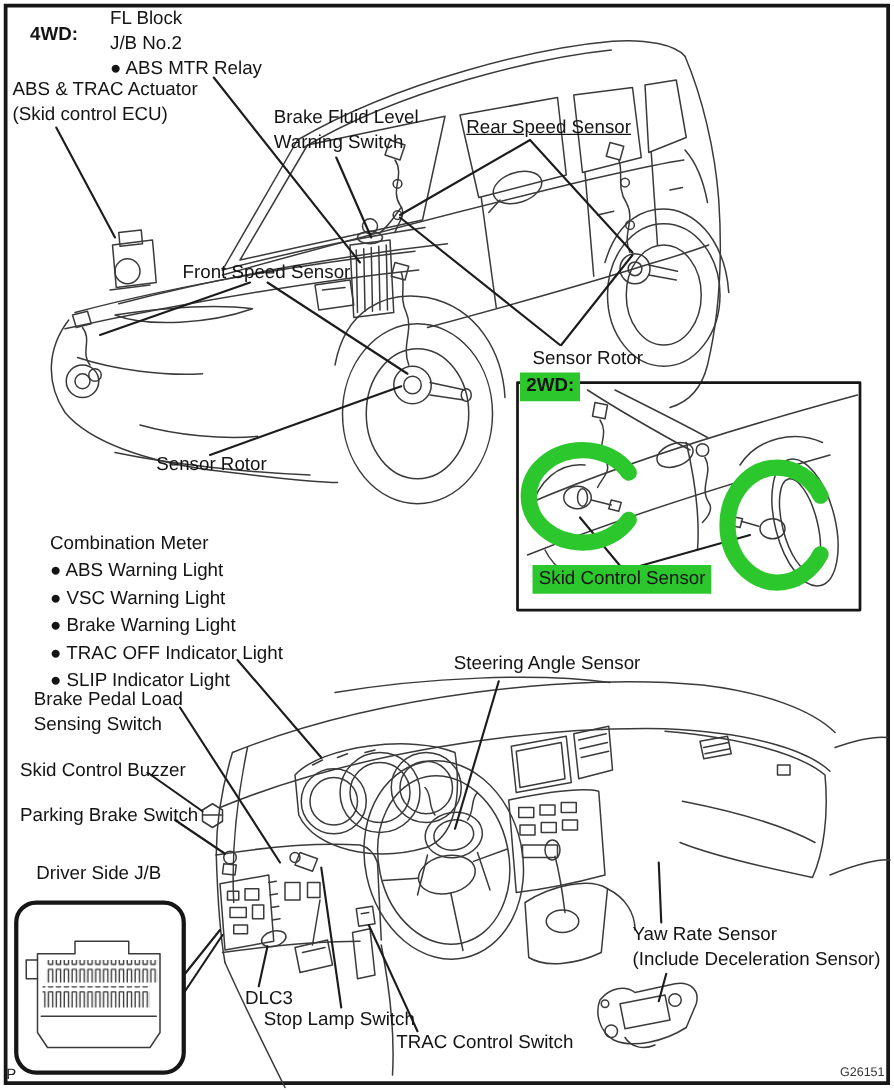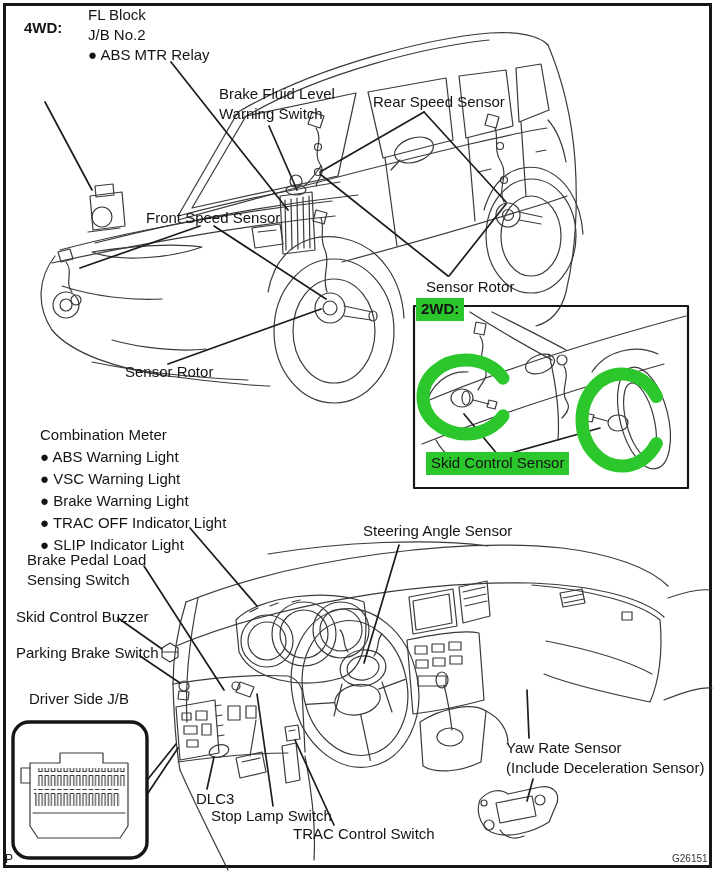--- a/index.html
+++ b/index.html
@@ -291,27 +291,31 @@
   </svg>
 
   <div class="lbl bold" style="left:24px;top:18px;">4WD:</div>
 
   <div class="lbl" style="left:88px;top:5px;">
     <div>FL Block</div>
     <div>J/B No.2</div>
     <div>● ABS MTR Relay</div>
   </div>
 
+  <div class="lbl" style="left:10px;top:62px;">
+    <div>ABS &amp; TRAC Actuator</div>
+    <div>(Skid control ECU)</div>
+  </div>
 
   <div class="lbl" style="left:219px;top:84px;">
     <div>Brake Fluid Level</div>
     <div>Warning Switch</div>
   </div>
 
-  <div class="lbl" style="left:373px;top:92px;">Rear Speed Sensor</div>
+  <div class="lbl" style="left:373px;top:92px;text-decoration:underline;">Rear Speed Sensor</div>
 
   <div class="lbl" style="left:146px;top:208px;">Front Speed Sensor</div>
 
   <div class="lbl" style="left:426px;top:277px;">Sensor Rotor</div>
 
   <div class="lbl" style="left:125px;top:362px;">Sensor Rotor</div>
 
   <div class="lbl" style="left:416px;top:298px;">
     <span class="hl bold">2WD:</span>
   </div>
@@ -337,21 +341,21 @@
   <div class="lbl" style="left:16px;top:607px;">Skid Control Buzzer</div>
 
   <div class="lbl" style="left:16px;top:643px;">Parking Brake Switch</div>
 
   <div class="lbl" style="left:29px;top:689px;">Driver Side J/B</div>
 
   <div class="lbl" style="left:196px;top:789px;">DLC3</div>
 
   <div class="lbl" style="left:211px;top:806px;">Stop Lamp Switch</div>
 
-  <div class="lbl" style="left:293px;top:824px;">TRAC Control Switch</div>
+  <div class="lbl" style="left:317px;top:824px;">TRAC Control Switch</div>
 
   <div class="lbl" style="left:363px;top:521px;">Steering Angle Sensor</div>
 
   <div class="lbl" style="left:506px;top:738px;">
     <div>Yaw Rate Sensor</div>
     <div>(Include Deceleration Sensor)</div>
   </div>
 
   <div class="lbl tiny" style="left:672px;top:849px;">G26151</div>
 

